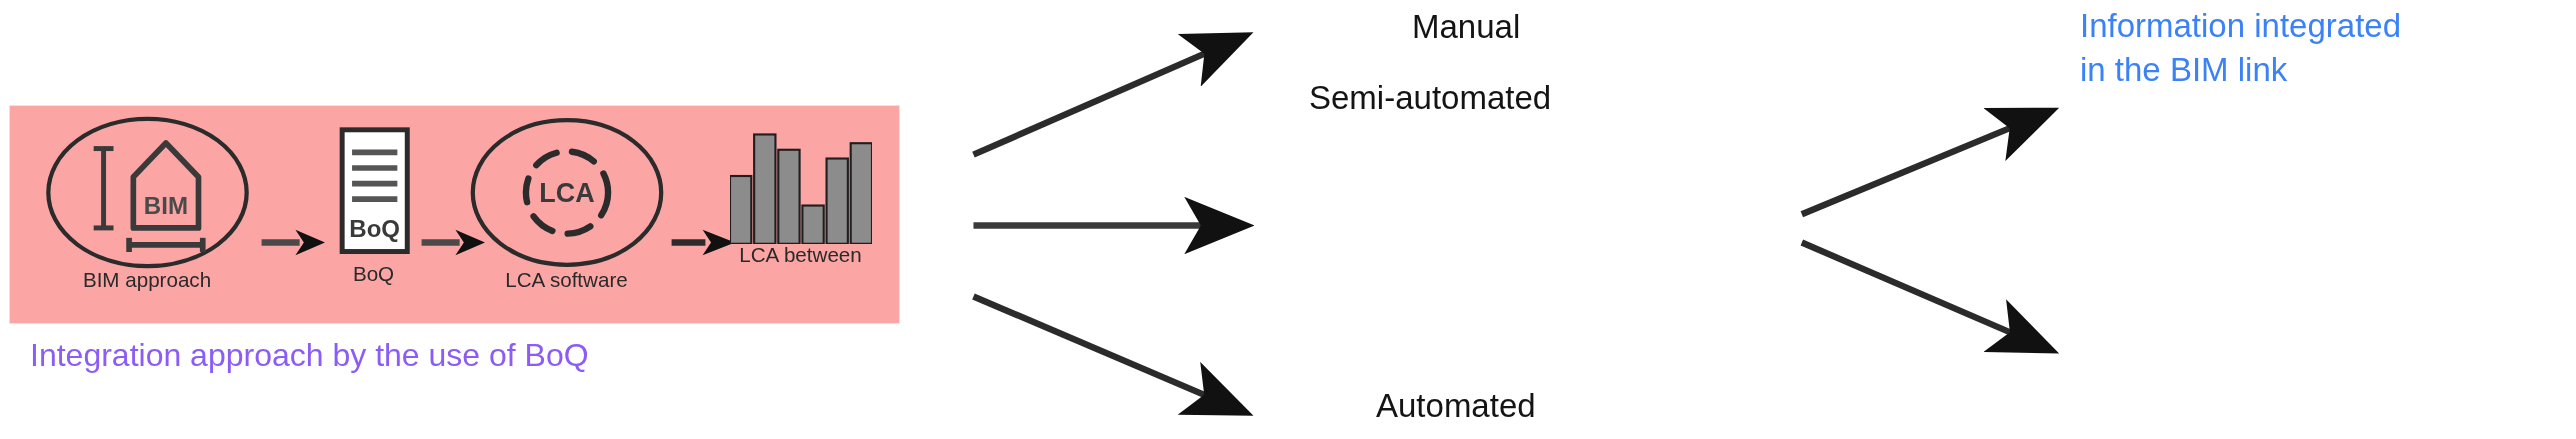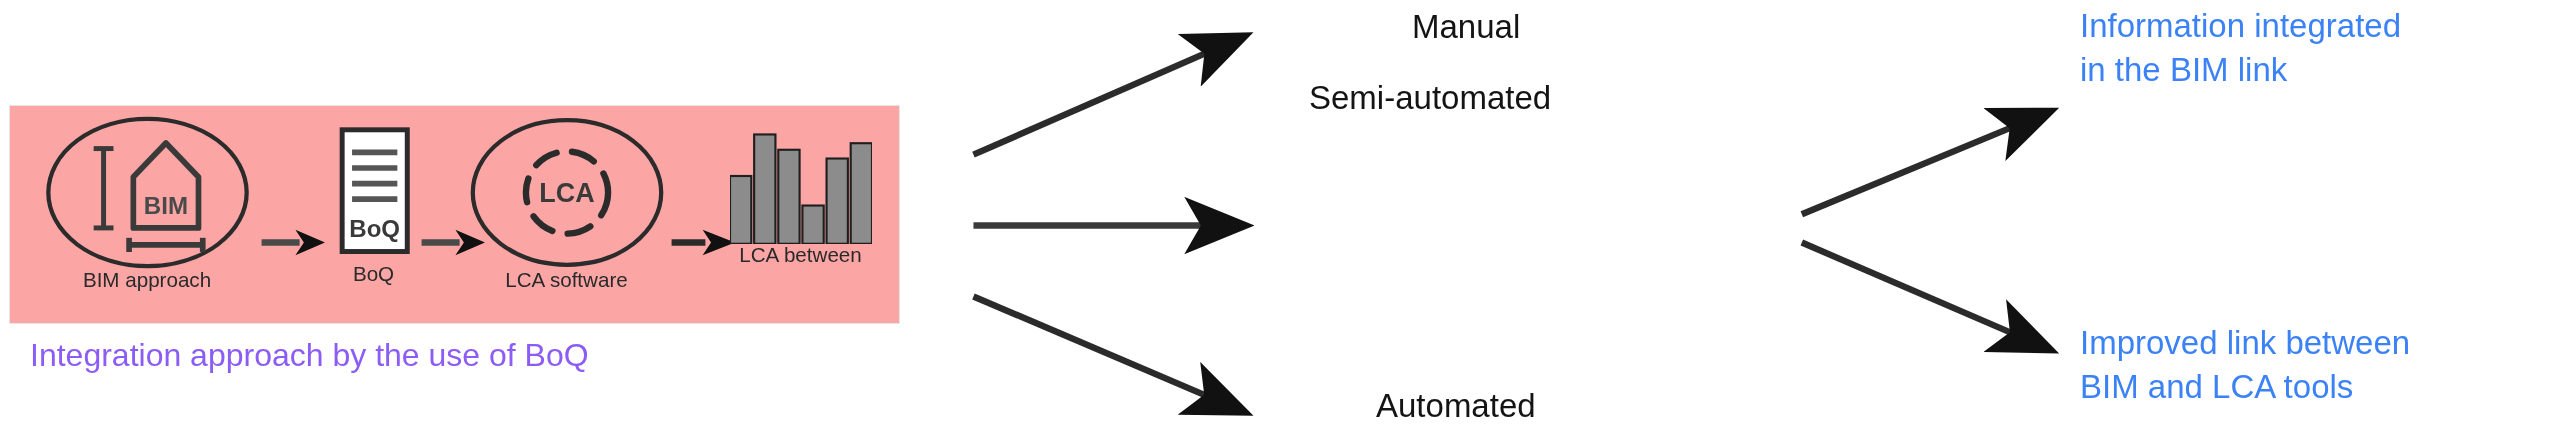--- a/index.html
+++ b/index.html
@@ -191,19 +191,15 @@
   </svg>
 
   <div class="stage-label" id="label-manual">Manual</div>
   <div class="stage-label" id="label-semi-automated">Semi-automated</div>
   <div class="stage-label" id="label-automated">Automated</div>
 
   <div class="outcome-label" id="label-outcome-1">
     <div>Information integrated</div>
     <div>in the BIM link</div>
   </div>
-  <div class="outcome-label" id="label-outcome-2">
-    <div>Improved link between</div>
-    <div>BIM and LCA tools</div>
-  </div>
 
 </div>
 
 
 </body></html>

